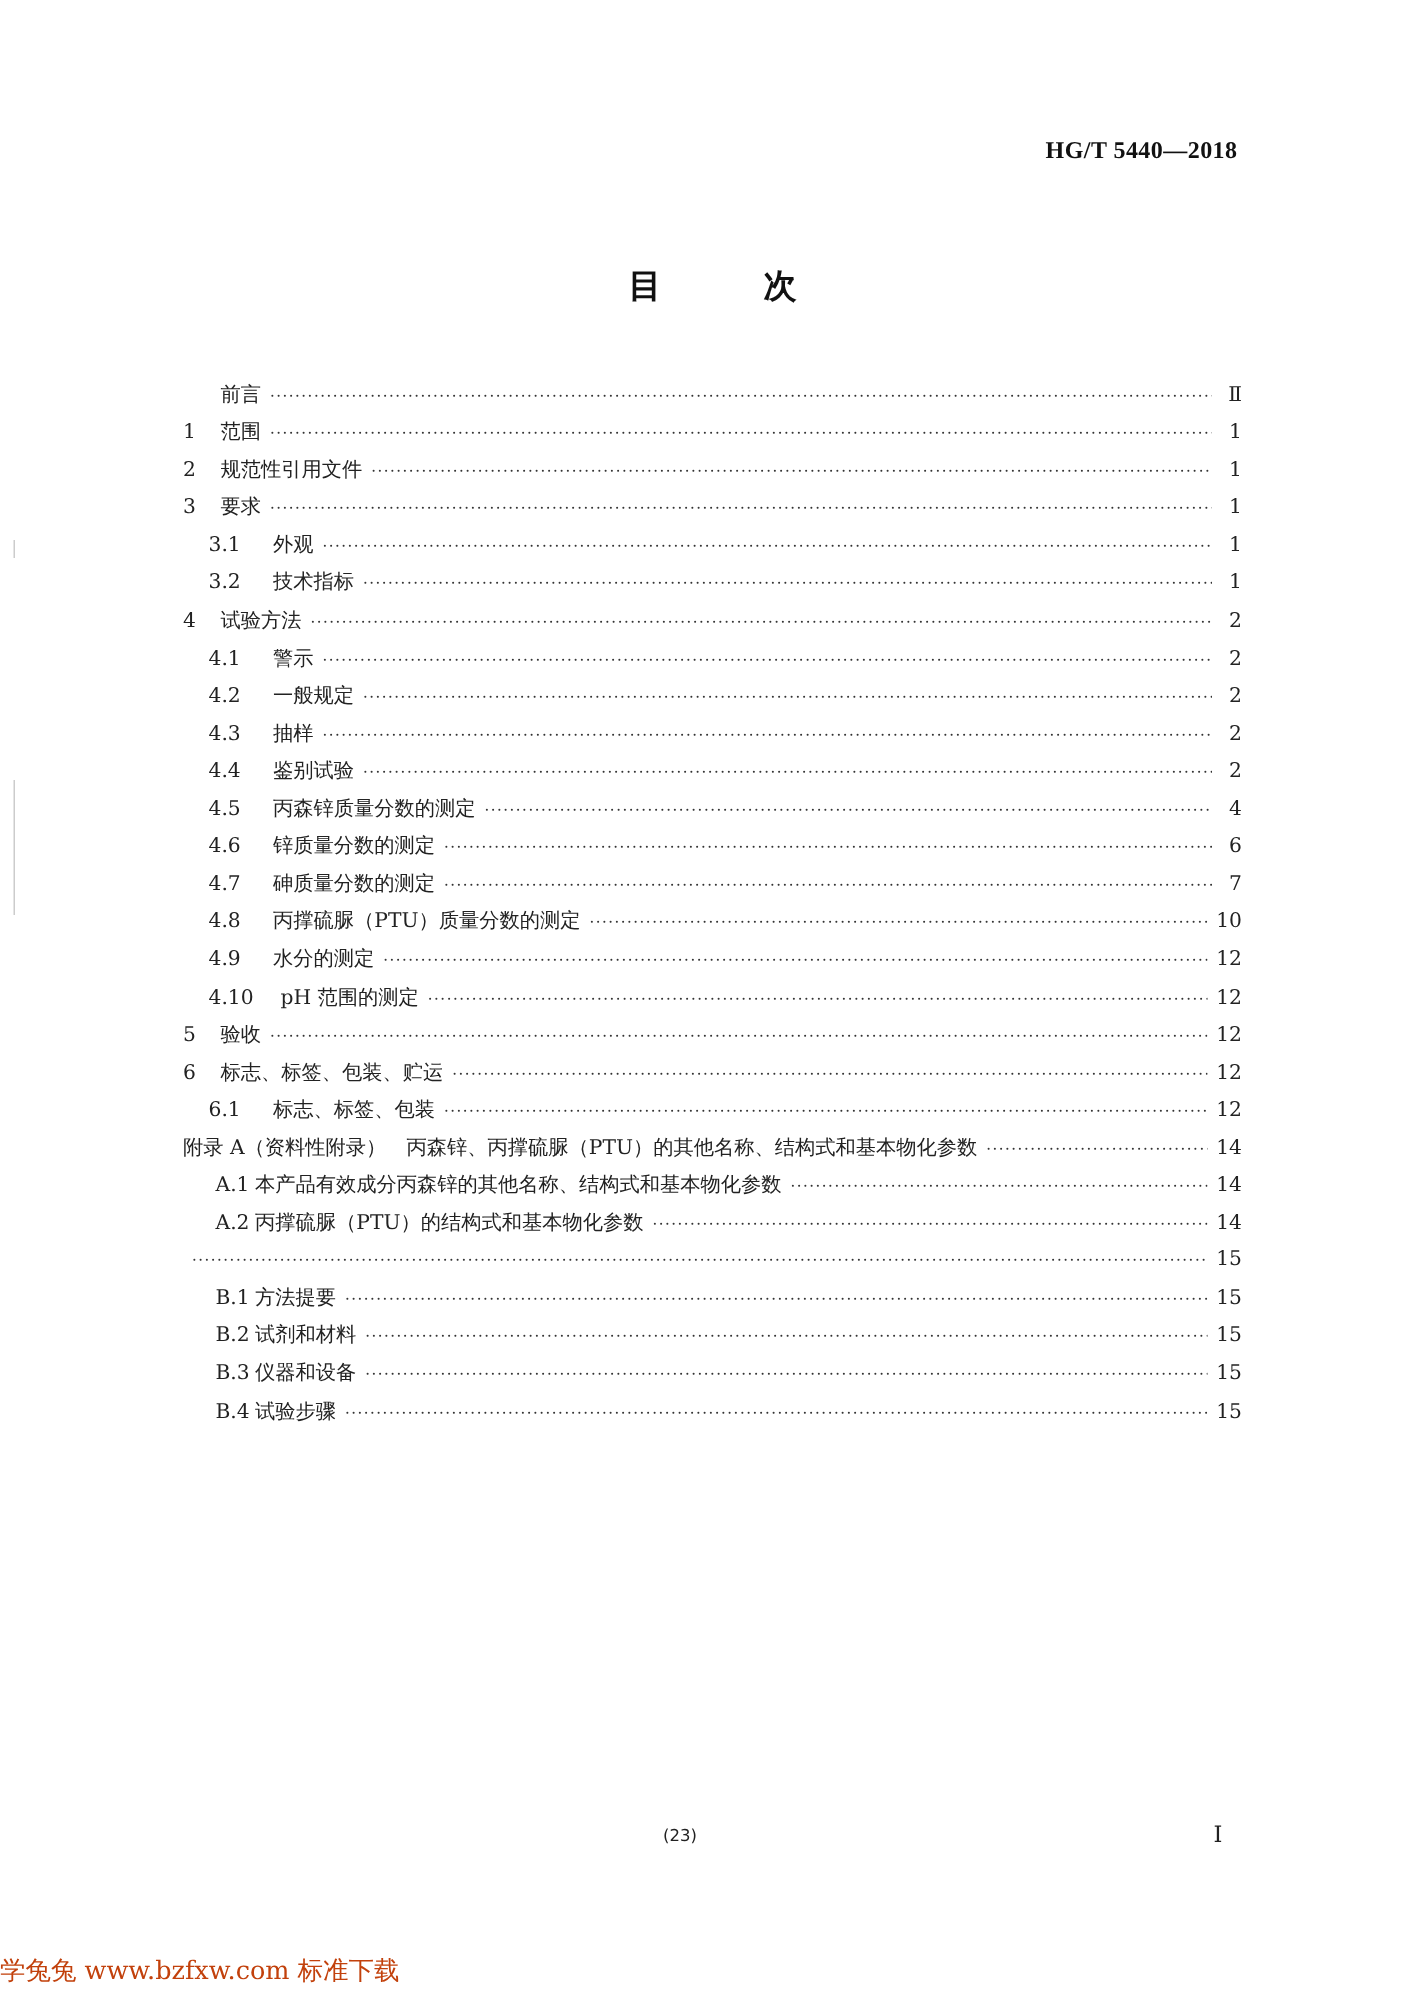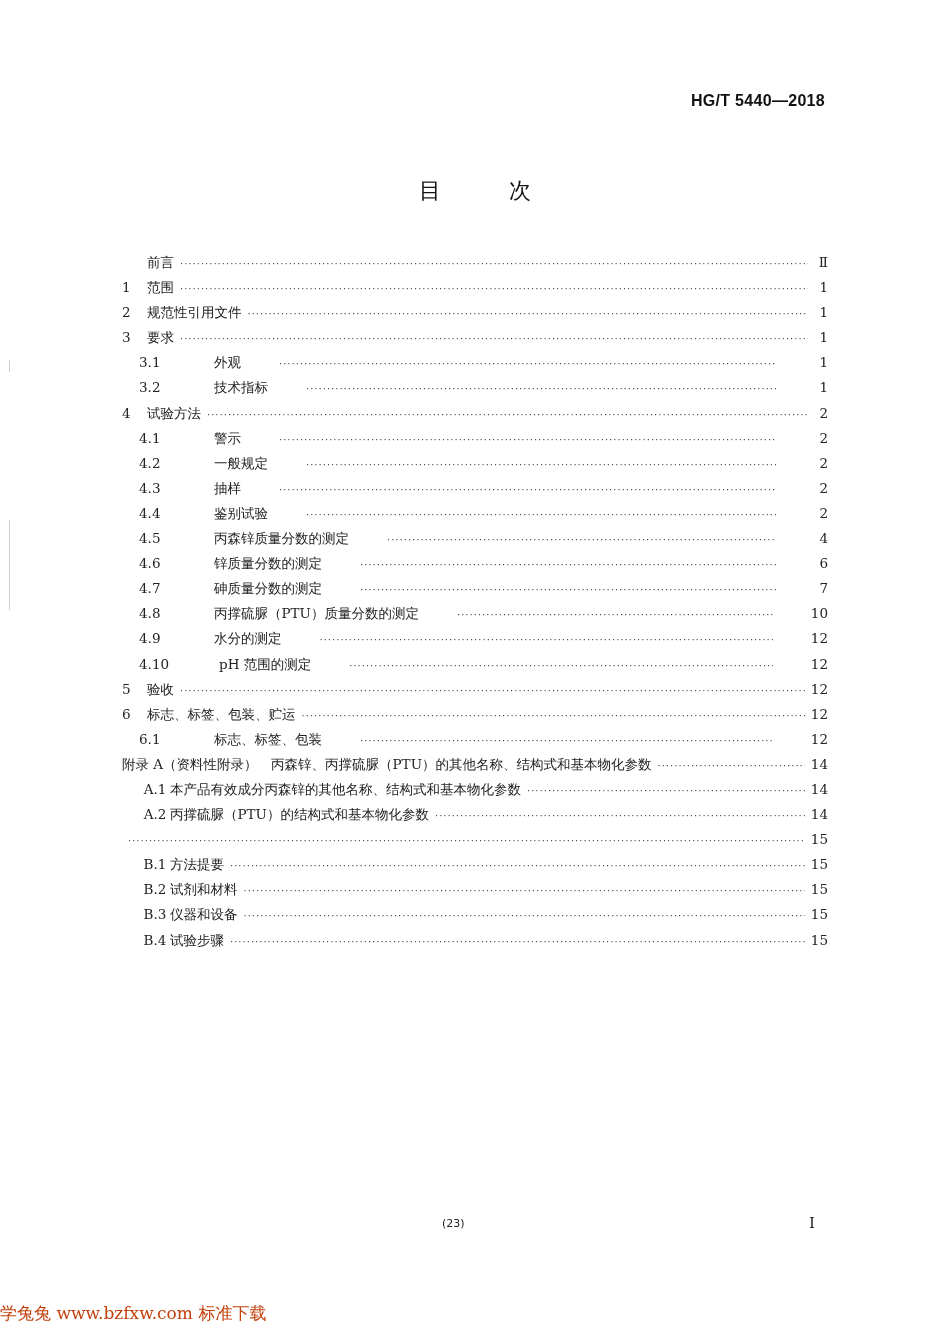--- a/index.html
+++ b/index.html
@@ -1,26 +1,26 @@
 <!DOCTYPE html>
 <html><head>
 <meta charset="utf-8">
 <style>
   html, body { margin:0; padding:0; background:#fff; }
   body { width:950px; height:1343px; position:relative; overflow:hidden;
          font-family:"DejaVu Serif","Liberation Serif",serif; color:#222; }
-  .std-code { position:absolute; top:92px; right:125px; font-family:Liberation Sans, sans-serif;
+  .std-code { position:absolute; top:92px; right:125px; font-family:Liberation Serif, serif;
               font-weight:bold; font-size:16px; letter-spacing:0.3px; color:#111; }
   .title { position:absolute; top:176px; left:0; width:100%; text-align:center;
-           font-family:"DejaVu Sans",sans-serif; font-weight:normal; font-size:22px; color:#111; }
+           font-family:"DejaVu Sans",sans-serif; font-weight:bold; font-size:22px; color:#111; }
   .title span { display:inline-block; margin:0 34px; }
   .toc { position:absolute; top:254px; left:88px; width:740px; }
   .row { display:flex; align-items:baseline; height:25.1px; font-size:13.5px; white-space:nowrap;margin-left:34px; }
   .row .num { display:inline-block; width:25px; }
-  .row.l2 { padding-left:17px;gap:32px; }
+  .row.l2 { padding-left:17px; }
   .row.l2 .num { width:43px; }
   .row.l2.wide .num { width:48px; }
   .row.app .num { width:0; }
   .row.appsub { padding-left:18px; }
   .row.appsub .num { width:30px;text-align:center; }
   .row .label { }
   .row .dots { flex:1; overflow:hidden; margin:0 6px; color:#333; letter-spacing:1px; font-size:10px; }
   .row .dots::before { content:"··································································································································································································································"; }
   .row .page { min-width:14px; text-align:right; }
   .footer-num { position:absolute; top:1217px; left:442px; font-size:11px; font-family:"DejaVu Sans",sans-serif; }

